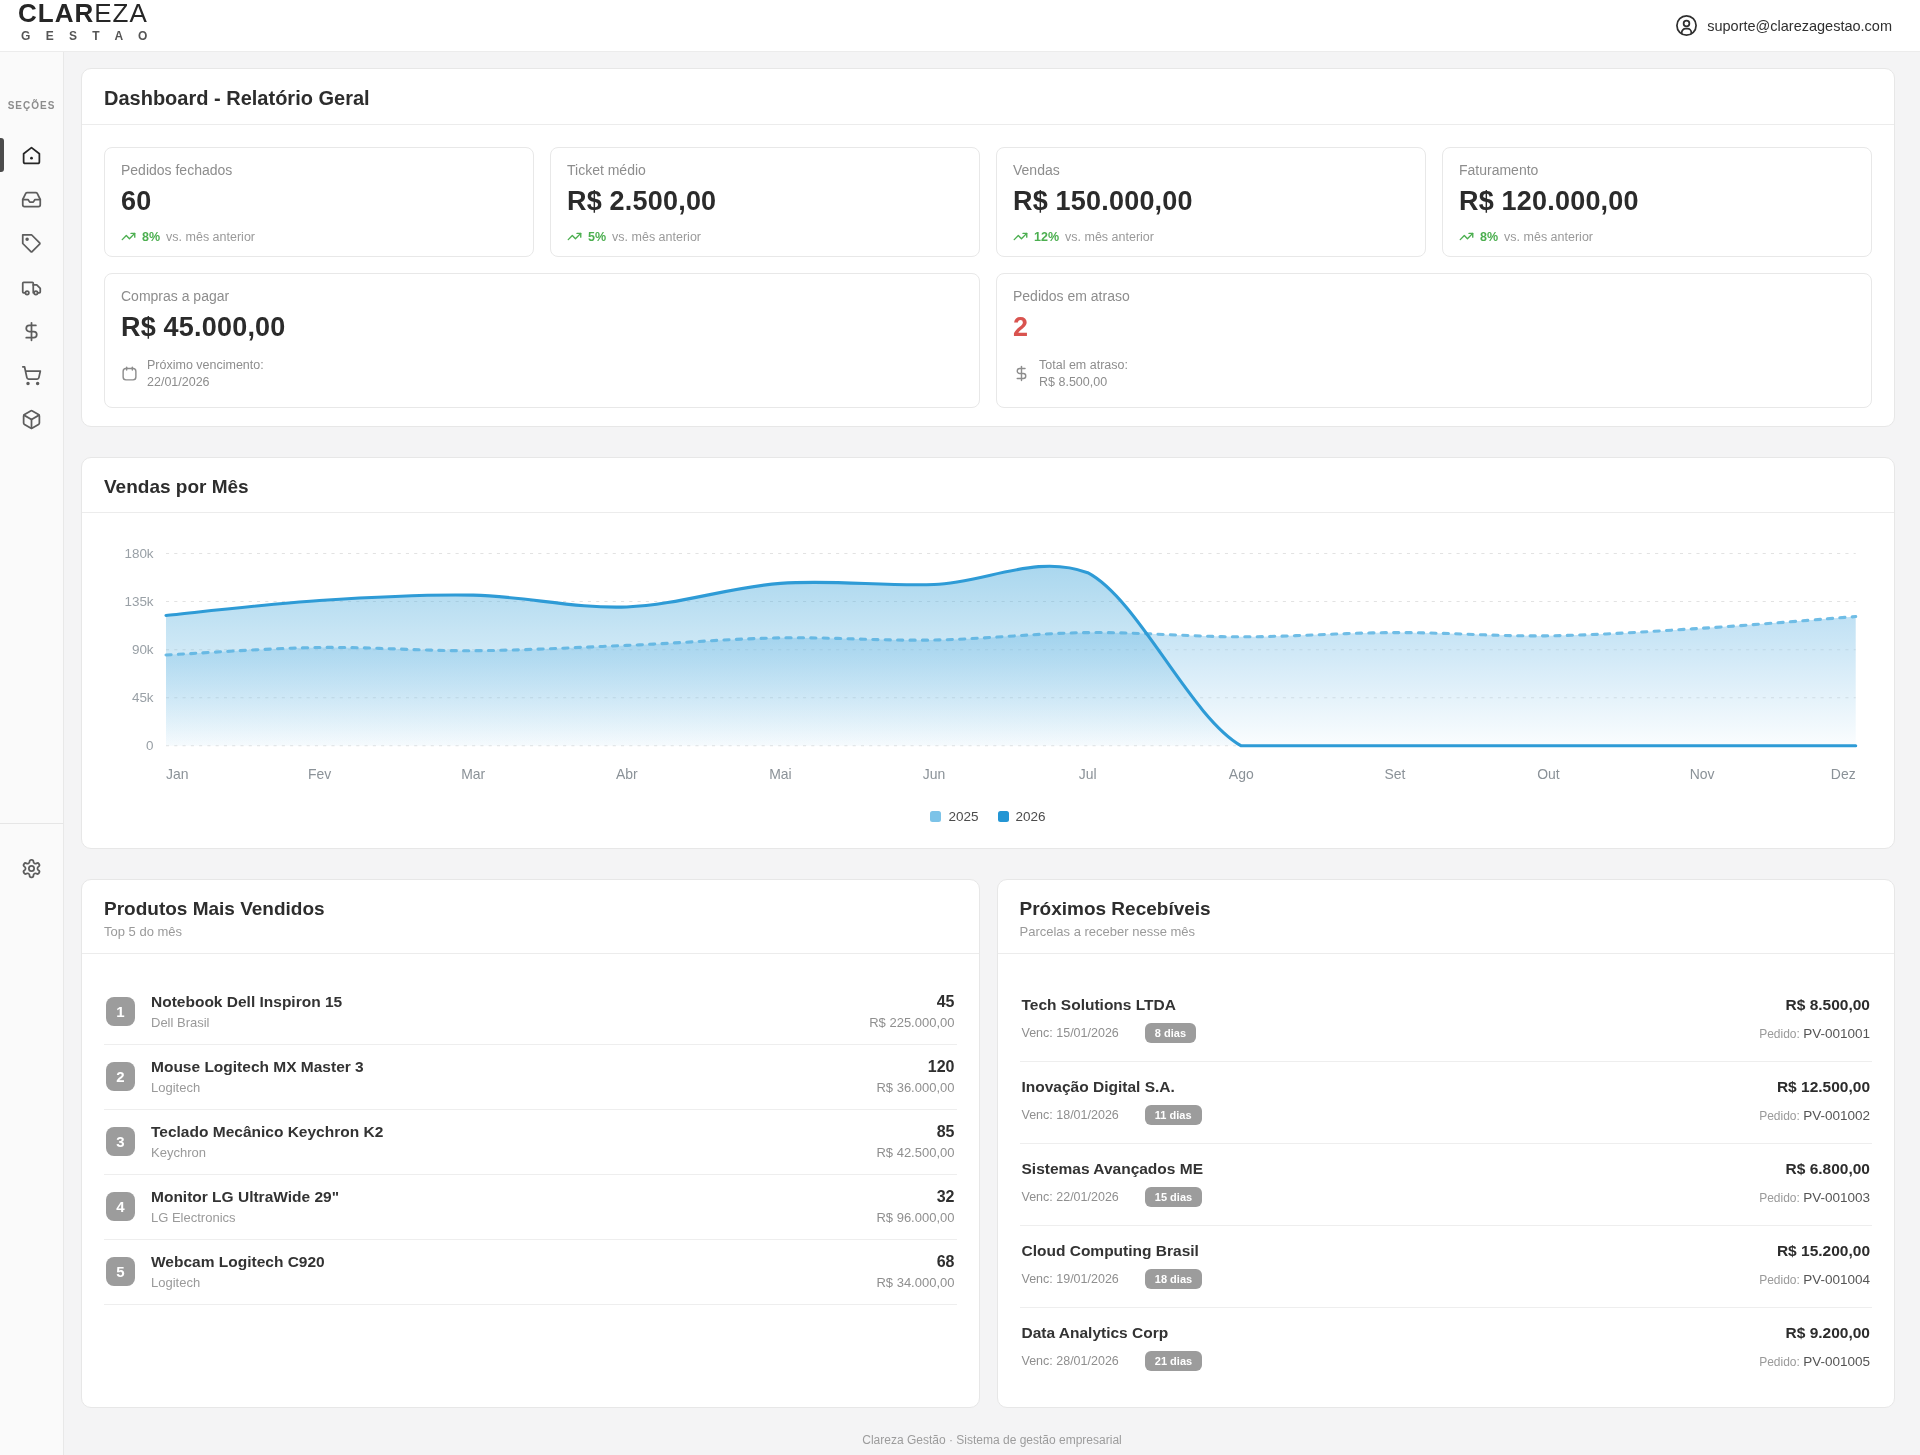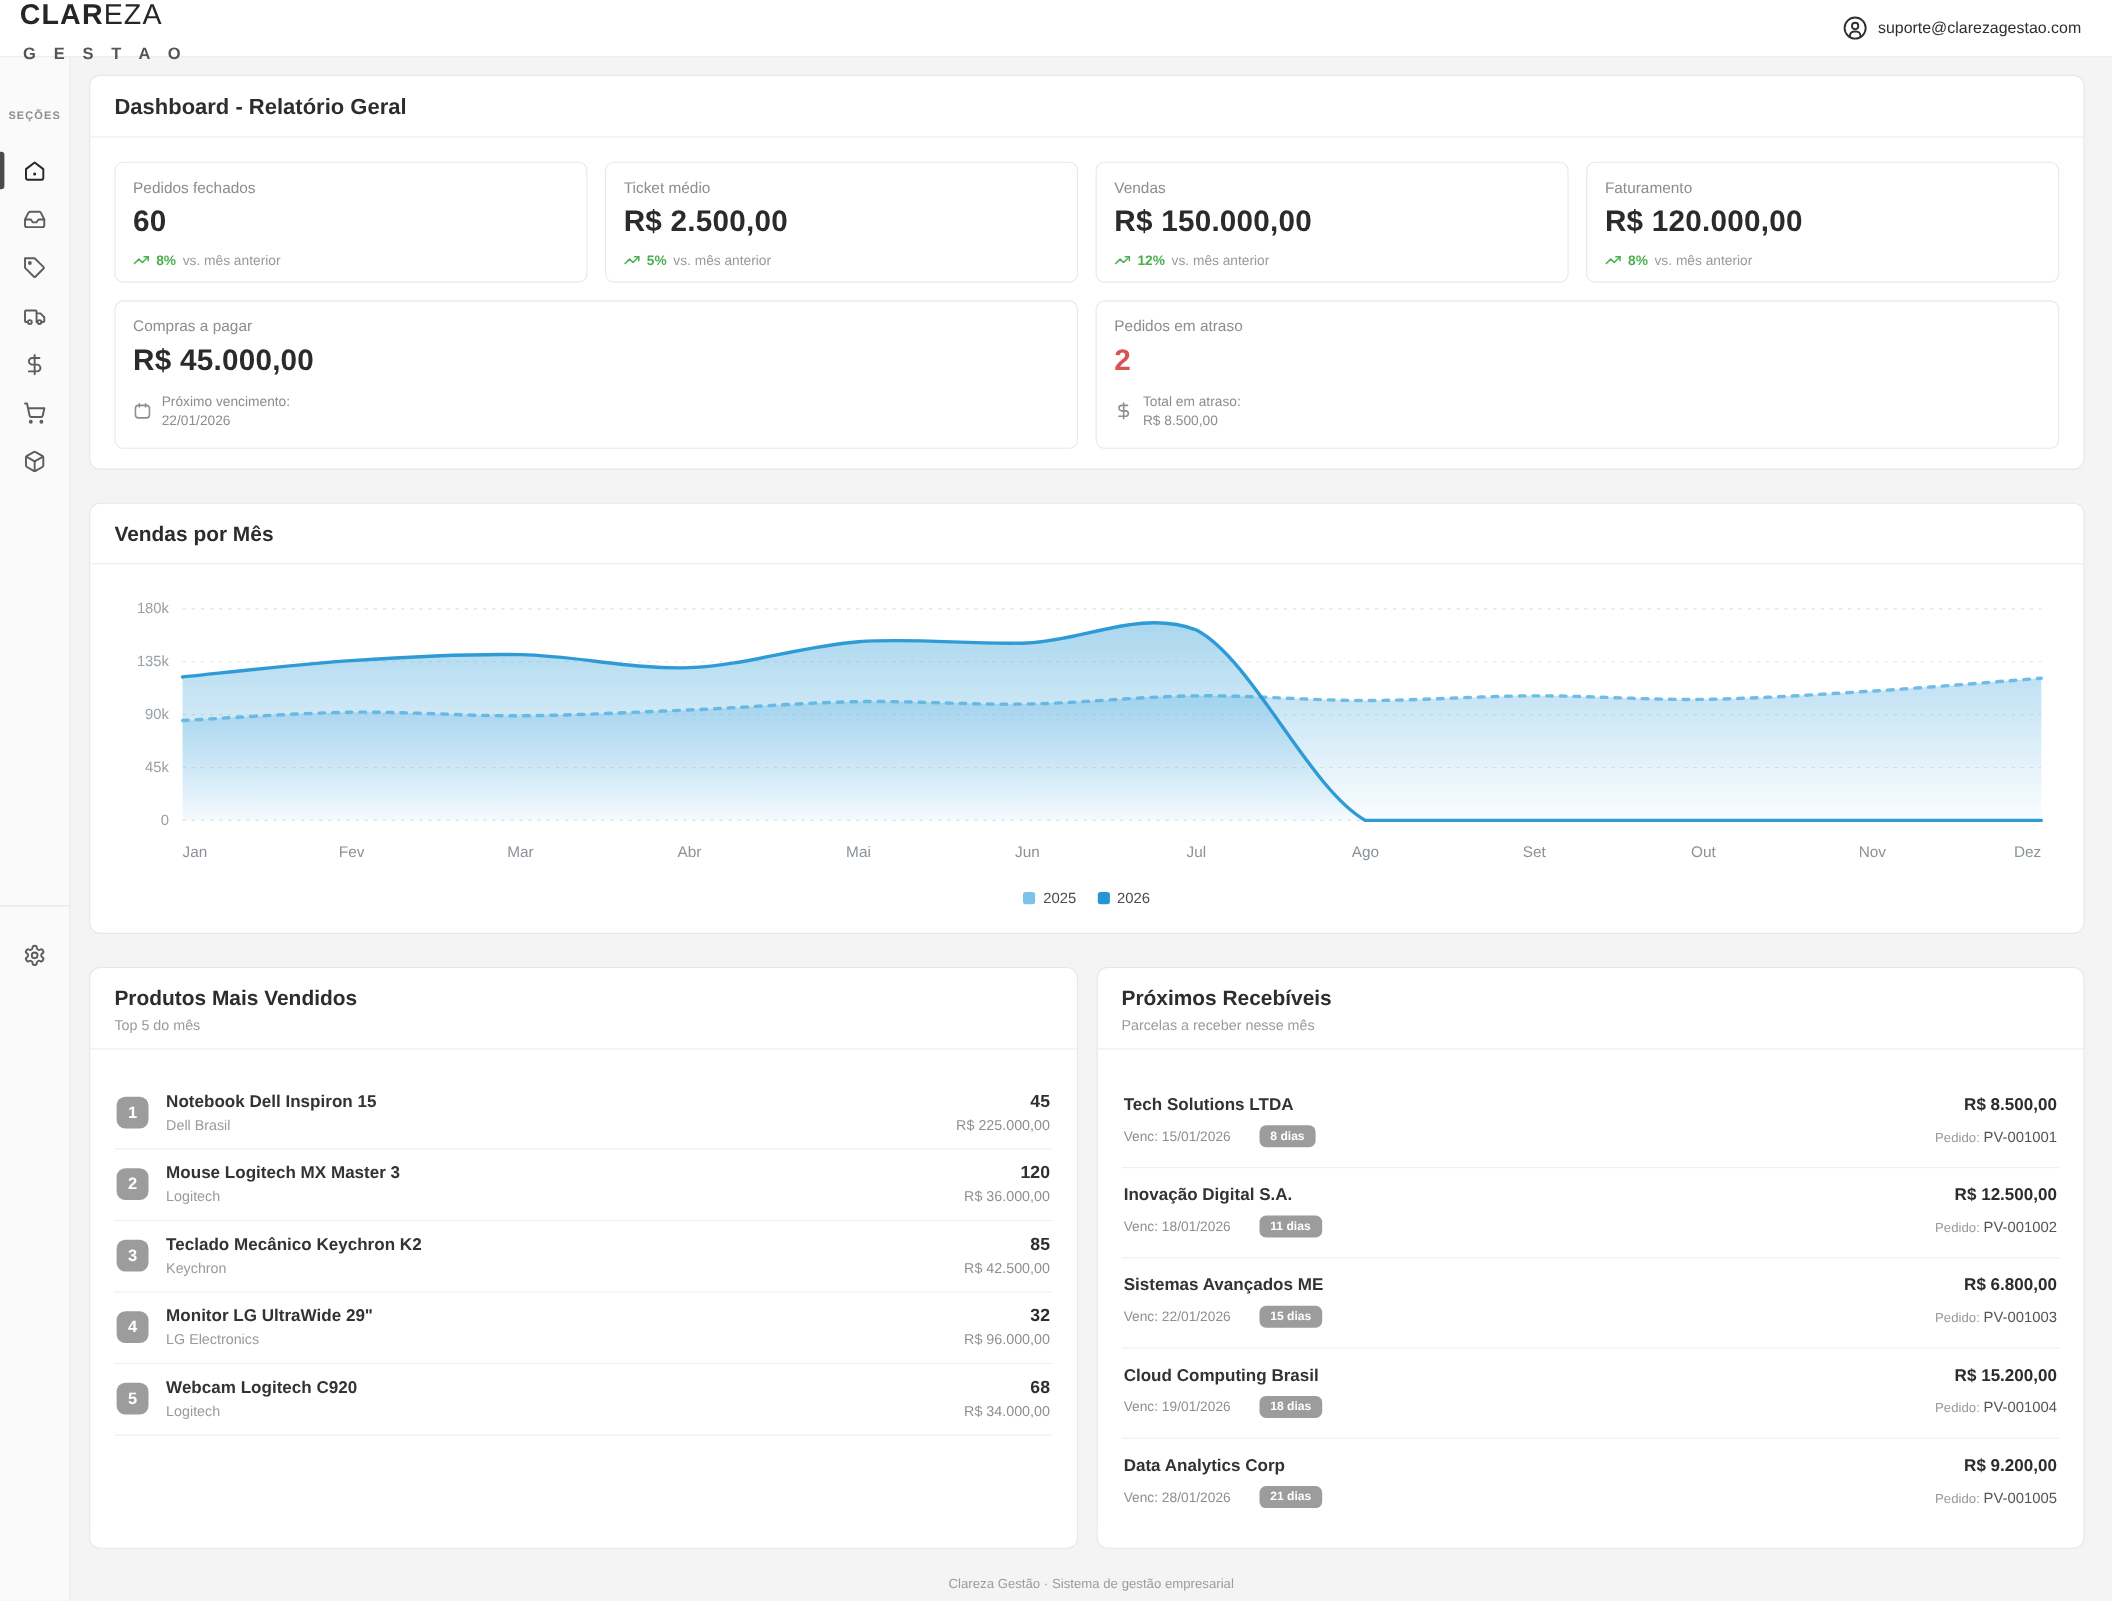--- a/index.html
+++ b/index.html
@@ -12,21 +12,21 @@
   .topbar {
     position:absolute; top:0; left:0; right:0; height:52px;
     background:#fff; border-bottom:1px solid #ececec;
     display:flex; justify-content:space-between;
     padding:0 28px 0 18px; z-index:5;
   }
   .logo { line-height:1; cursor:pointer; }
   .logo-main { font-size:26px; letter-spacing:1px; color:#262626; }
   .logo-main .b { font-weight:700; }
   .logo-main .l { font-weight:300; }
-  .logo-sub { font-size:15px; letter-spacing:6px; color:#555; margin-top:16px; padding-left:3px; font-weight:600; }
+  .logo-sub { font-size:12px; letter-spacing:6px; color:#555; margin-top:4px; padding-left:3px; font-weight:600; }
   .user-box { display:flex; align-items:center; gap:9px; font-size:14.5px; color:#2f2f2f; }
   .icon { display:inline-flex; align-items:center; justify-content:center; }
   .icon svg { display:block; }
   
   .sidebar {
     position:absolute; top:52px; left:0; bottom:0; width:64px;
     background:#fafafa; border-right:1px solid #e8e8e8;
     display:flex; flex-direction:column; align-items:center;
   }
   .sidebar-label { font-size:10px; letter-spacing:1px; color:#8d8d8d; margin-top:48px; font-weight:700; }

